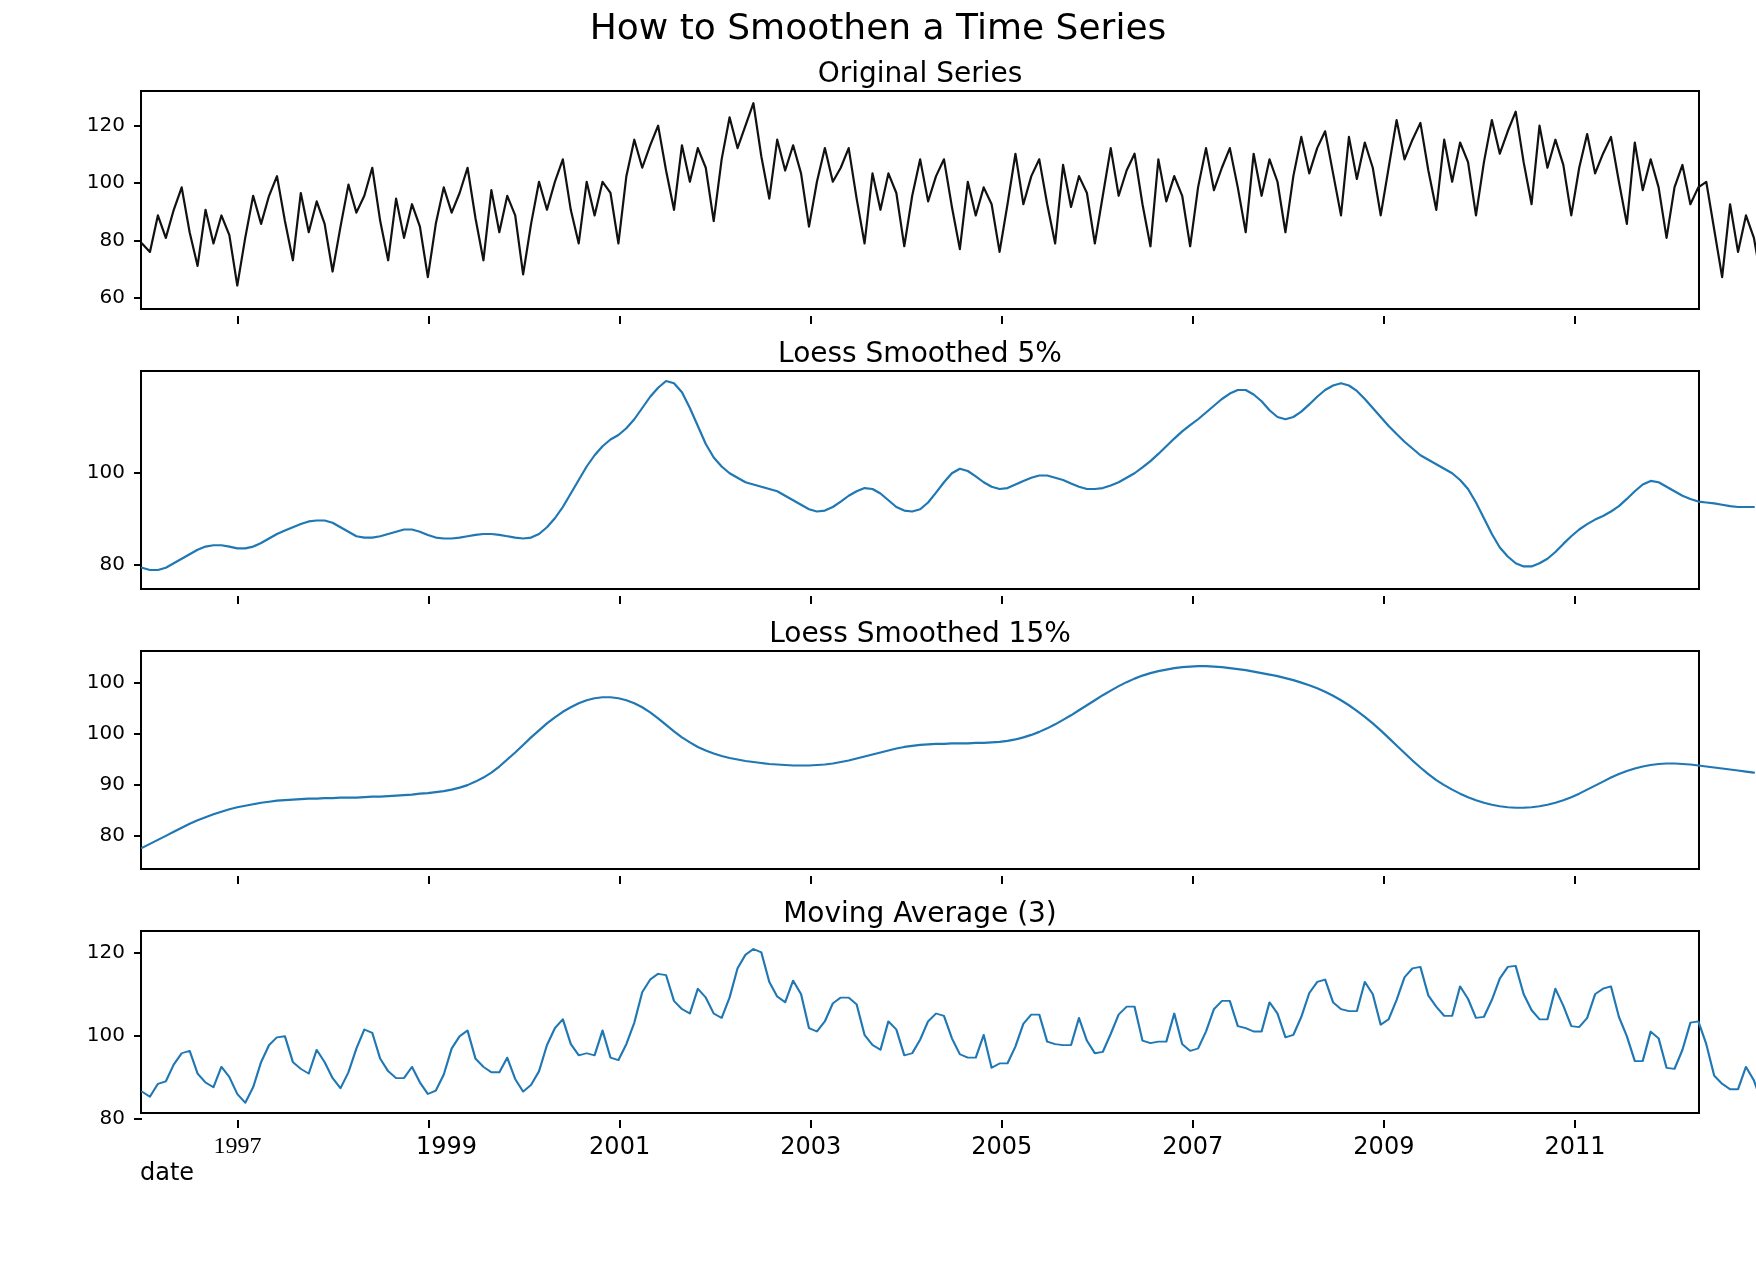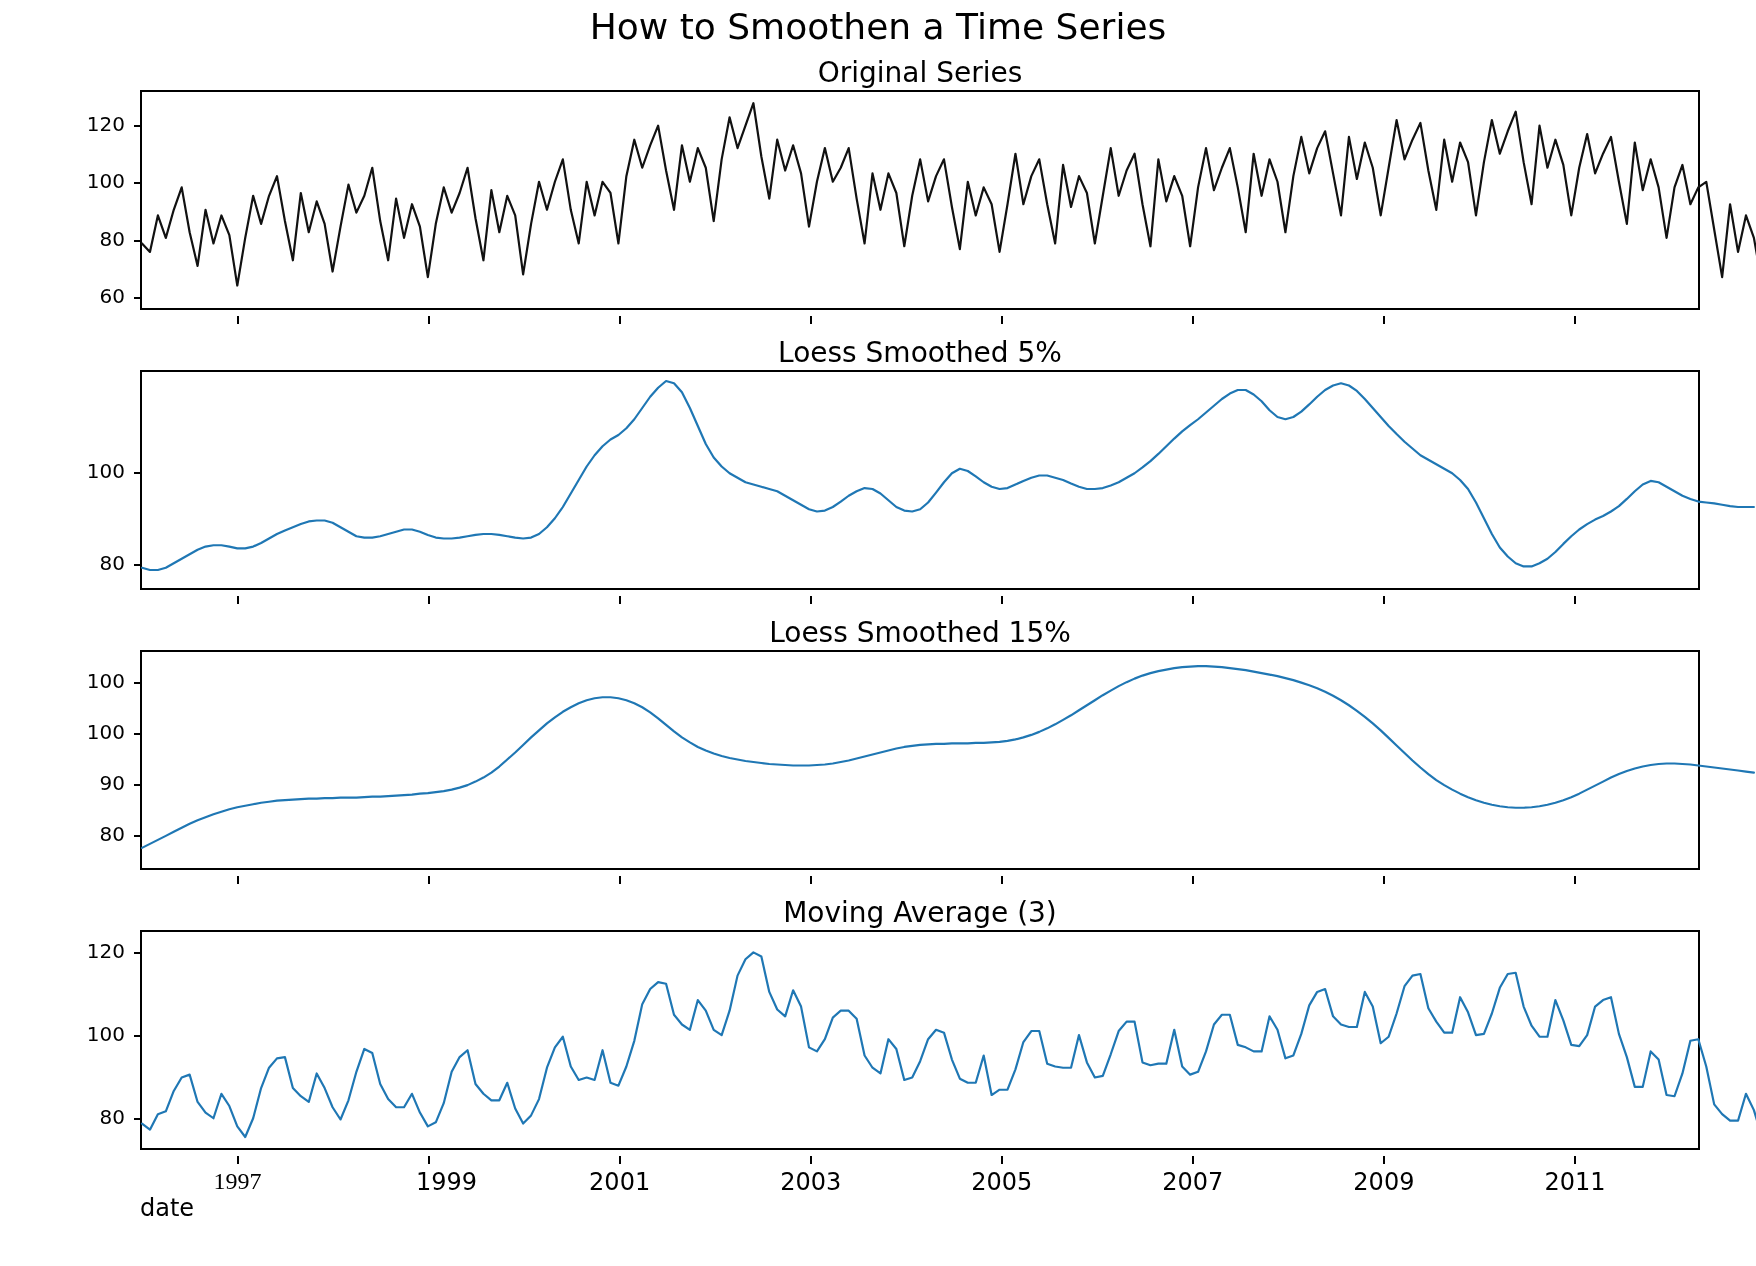--- a/index.html
+++ b/index.html
@@ -173,21 +173,21 @@
             <div class="xtick-mark" style="left: 1432.95px;"></div>
           </div>
         </div>
         <div class="yticks">
           <div class="ytick" style="top: 184.186px;">80</div>
           <div class="ytick" style="top: 133.023px;">90</div>
           <div class="ytick" style="top: 81.8605px;">100</div>
           <div class="ytick" style="top: 30.6977px;">100</div>
         </div>
       </div>
-      <div class="panel" style="top: 930px; height: 220px;">
+      <div class="panel" style="top: 930px; height: 184px;">
         <div class="panel-title">Moving Average (3)</div>
         <div class="plot-area">
           <div style="position: absolute; left: -8px; top: 186.792px; width: 8px; height: 2px; background: rgb(0, 0, 0); transform: translateY(-1px);"></div>
           <div style="position: absolute; left: -8px; top: 103.774px; width: 8px; height: 2px; background: rgb(0, 0, 0); transform: translateY(-1px);"></div>
           <div style="position: absolute; left: -8px; top: 20.7547px; width: 8px; height: 2px; background: rgb(0, 0, 0); transform: translateY(-1px);"></div>
           <svg class="series" viewBox="0 0 1560 220" preserveAspectRatio="none">
             <path d="M0.00 195.09 L7.96 201.32 L15.92 185.55 L23.88 182.64 L31.84 161.89 L39.80 148.19 L47.76 145.28 L55.73 173.09 L63.69 183.89 L71.65 189.70 L79.61 164.79 L87.57 177.25 L95.53 198.00 L103.49 208.79 L111.45 189.70 L119.41 158.98 L127.37 138.23 L135.33 128.68 L143.29 127.43 L151.26 158.98 L159.22 167.28 L167.18 173.09 L175.14 144.04 L183.10 158.98 L191.06 178.49 L199.02 190.94 L206.98 171.43 L214.94 142.38 L222.90 119.13 L230.86 123.28 L238.82 154.83 L246.79 170.19 L254.75 178.49 L262.71 178.49 L270.67 164.79 L278.63 183.89 L286.59 198.00 L294.55 193.85 L302.51 174.34 L310.47 142.38 L318.43 127.43 L326.39 120.38 L334.35 154.83 L342.31 164.79 L350.28 171.43 L358.24 171.43 L366.20 153.58 L374.16 179.74 L382.12 195.09 L390.08 186.79 L398.04 170.19 L406.00 138.23 L413.96 117.47 L421.92 106.68 L429.88 136.98 L437.84 150.68 L445.81 148.19 L453.77 150.68 L461.73 120.38 L469.69 153.58 L477.65 156.49 L485.61 136.98 L493.57 110.83 L501.53 73.47 L509.49 58.11 L517.45 51.06 L525.41 52.72 L533.37 84.26 L541.33 94.23 L549.30 99.62 L557.26 69.32 L565.22 80.11 L573.18 99.62 L581.14 105.02 L589.10 80.11 L597.06 44.42 L605.02 27.81 L612.98 20.75 L620.94 24.91 L628.90 61.02 L636.86 78.87 L644.83 85.92 L652.79 59.36 L660.75 75.96 L668.71 117.47 L676.67 121.62 L684.63 109.17 L692.59 87.17 L700.55 80.11 L708.51 80.11 L716.47 88.42 L724.43 125.77 L732.39 138.23 L740.36 144.04 L748.32 109.17 L756.28 119.13 L764.24 150.68 L772.20 148.19 L780.16 131.58 L788.12 109.17 L796.08 99.62 L804.04 102.53 L812.00 129.92 L819.96 149.43 L827.92 153.58 L835.88 153.58 L843.85 125.77 L851.81 166.04 L859.77 160.64 L867.73 160.64 L875.69 139.89 L883.65 112.08 L891.61 100.87 L899.57 100.87 L907.53 134.08 L915.49 136.98 L923.45 138.23 L931.41 138.23 L939.38 105.02 L947.34 132.83 L955.30 148.19 L963.26 146.53 L971.22 124.53 L979.18 100.87 L987.14 91.32 L995.10 91.32 L1003.06 132.83 L1011.02 135.74 L1018.98 134.08 L1026.94 134.08 L1034.91 99.62 L1042.87 136.98 L1050.83 145.28 L1058.79 142.38 L1066.75 121.62 L1074.71 94.23 L1082.67 84.26 L1090.63 84.26 L1098.59 114.98 L1106.55 117.47 L1114.51 121.62 L1122.47 121.62 L1130.43 85.92 L1138.40 99.62 L1146.36 128.68 L1154.32 125.77 L1162.28 103.77 L1170.24 74.72 L1178.20 61.02 L1186.16 58.11 L1194.12 85.92 L1202.08 94.23 L1210.04 96.72 L1218.00 96.72 L1225.96 61.02 L1233.93 75.96 L1241.89 113.32 L1249.85 106.68 L1257.81 83.02 L1265.77 55.21 L1273.73 44.42 L1281.69 42.75 L1289.65 77.62 L1297.61 91.32 L1305.57 102.53 L1313.53 102.53 L1321.49 66.42 L1329.45 81.77 L1337.42 105.02 L1345.38 103.77 L1353.34 83.02 L1361.30 56.87 L1369.26 42.75 L1377.22 41.51 L1385.18 75.96 L1393.14 95.47 L1401.10 106.68 L1409.06 106.68 L1417.02 69.32 L1424.98 90.08 L1432.95 114.98 L1440.91 116.23 L1448.87 105.02 L1456.83 75.96 L1464.79 69.32 L1472.75 66.42 L1480.71 103.77 L1488.67 127.43 L1496.63 157.74 L1504.59 157.74 L1512.55 121.62 L1520.51 129.92 L1528.48 166.04 L1536.44 167.28 L1544.40 144.04 L1552.36 110.83 L1560.32 109.17 L1568.28 136.98 L1576.24 175.58 L1584.20 185.55 L1592.16 192.19 L1600.12 192.19 L1608.08 164.79 L1616.04 181.40 L1624.00 208.79 L1631.97 208.79 L1639.93 183.89 L1647.89 157.74 L1655.85 141.13 L1663.81 139.89 L1671.77 163.13 L1679.73 163.13 L1687.69 163.13 L1695.65 163.13 L1703.61 124.53 L1711.57 135.74 L1719.53 153.58 L1727.50 153.58 L1735.46 125.77 L1743.42 100.87 L1751.38 87.17 L1759.34 87.17 L1767.30 121.62 L1775.26 119.13 L1783.22 128.68 L1791.18 128.68 L1799.14 96.72 L1807.10 113.32 L1815.06 148.19 L1823.03 150.68 L1830.99 138.23 L1838.95 117.47 L1846.91 113.32 L1854.87 110.83 L1862.83 146.53 L1870.79 148.19 L1878.75 157.74 L1886.71 157.74 L1894.67 125.77 L1902.63 136.98 " fill="none" stroke="#1f77b4" stroke-width="2.2" stroke-linejoin="round" stroke-linecap="round"></path>
           </svg>
           <div class="xticks">
             <div class="xtick-mark" style="left: 95.5297px;"></div>

